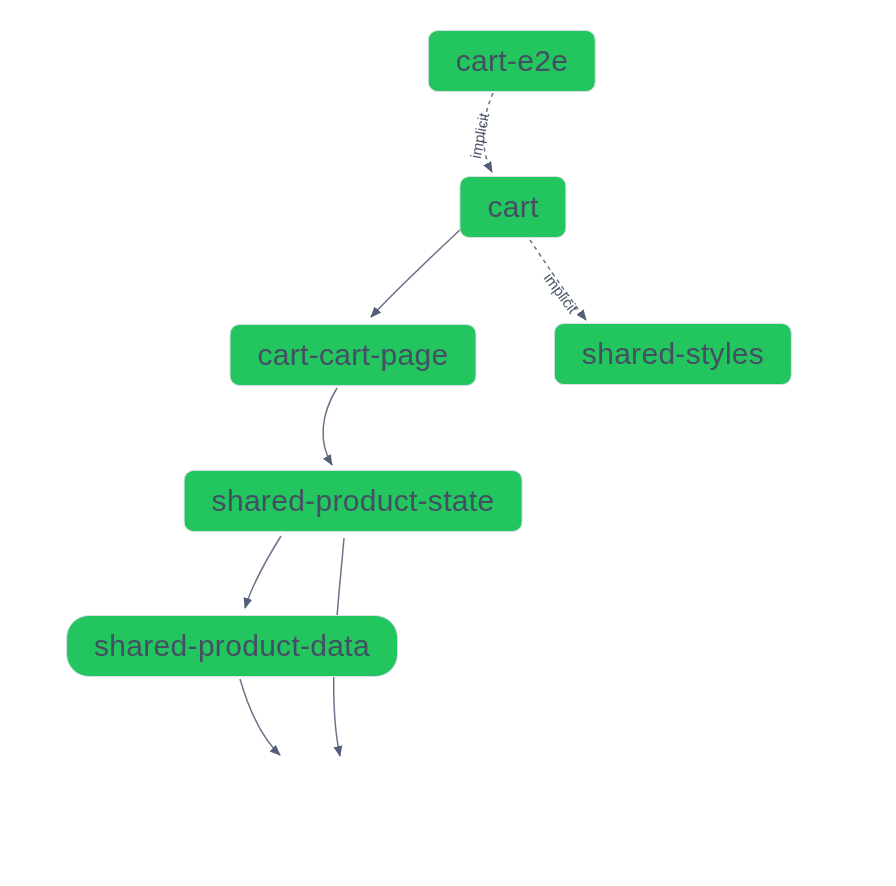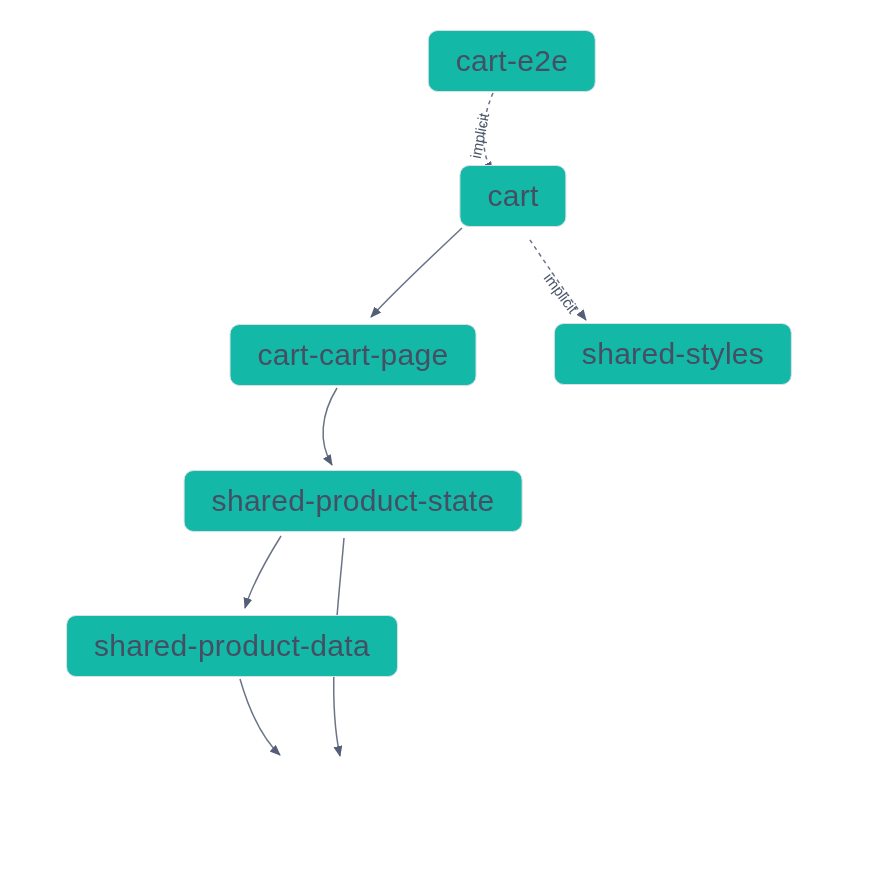--- a/index.html
+++ b/index.html
@@ -41,21 +41,21 @@
   .node {
     position: absolute;
     transform: translate(-50%, -50%);
     box-sizing: border-box;
     height: 62px;
     padding: 0 27px;
     display: flex;
     align-items: center;
     justify-content: center;
     white-space: nowrap;
-    background: #14b8a6;
+    background: #22c55e;
     border: 1px solid #dbdfe8;
     border-radius: 10px;
     color: #454f64;
     font-size: 30px;
     letter-spacing: 0.3px;
     cursor: pointer;
     user-select: none;
   }
 </style>
 </head>
@@ -83,24 +83,24 @@
     <path class="edge" d="M344,538 C339,600 326,692 340,756"></path>
 
     <path class="edge" d="M240,679 C249,710 263,739 280,755"></path>
 
     <text class="edge-label" transform="translate(481,136) rotate(-79)">implicit</text>
     <text class="edge-label" transform="translate(560,294) rotate(53)">implicit</text>
   </svg>
 
   <div class="node" style="left:512px; top:61px;">cart-e2e</div>
 
-  <div class="node" style="left:513px; top:196px;">cart</div>
+  <div class="node" style="left:513px; top:207px;">cart</div>
 
   <div class="node" style="left:673px; top:354px;">shared-styles</div>
 
   <div class="node" style="left:353px; top:355px;">cart-cart-page</div>
 
   <div class="node" style="left:353px; top:501px;text-align:right;">shared-product-state</div>
 
-  <div class="node" style="left:232px; top:646px;">shared-product-data</div>
+  <div class="node" style="left:232px; top:646px;border-radius:23px;">shared-product-data</div>
 
 
 </div>
 
 </body></html>

